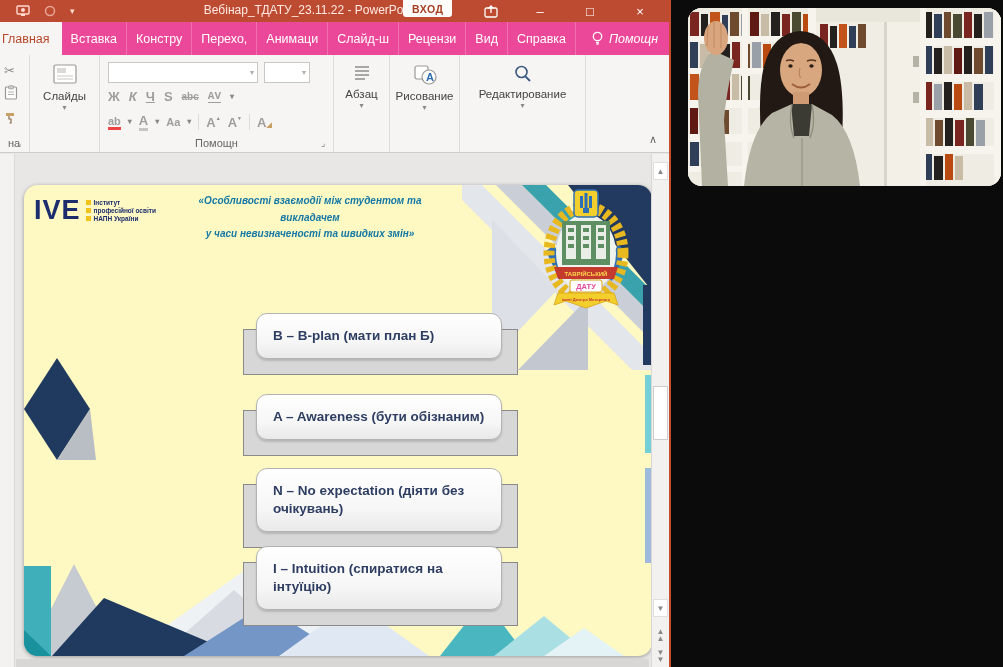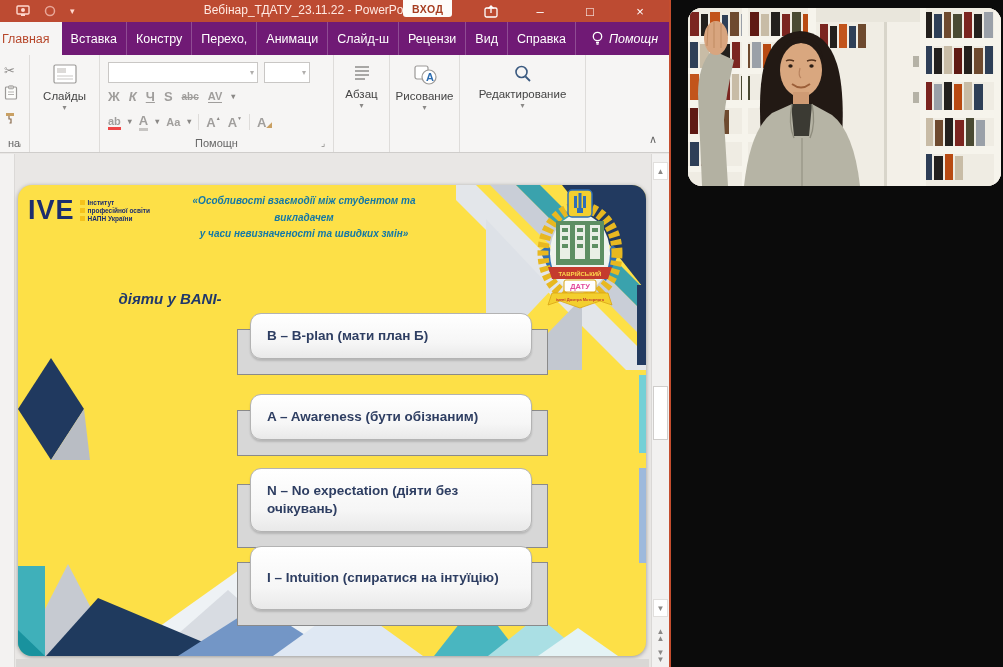--- a/index.html
+++ b/index.html
@@ -9,21 +9,21 @@
   
   .ppt{position:absolute;left:0;top:0;width:671px;height:667px;background:#e9e7e5;border-right:2px solid #c44d2e;}
   .titlebar{position:relative;height:22px;background:#bd4b32;color:#fff;}
   .qat{position:absolute;top:0;height:22px;display:flex;align-items:center;gap:14px;left:16px;}
   .qat svg{display:block;}
   .win-title{position:absolute;left:150px;width:320px;top:0;height:22px;line-height:20px;text-align:center;font-size:12px;color:#ffe9e2;white-space:nowrap;overflow:hidden;}
   .vhod{position:absolute;left:403px;top:0;height:17px;background:#fdfcfa;color:#a63d20;font-size:10.5px;font-weight:bold;border:none;border-radius:0 0 3px 3px;padding:1px 9px;letter-spacing:.5px;}
   .tb-ico{position:absolute;top:0;height:22px;display:flex;align-items:center;justify-content:center;width:26px;color:#fff;font-size:13px;}
   .share-top{left:478px;} .btn-min{left:527px;} .btn-max{left:577px;} .btn-close{left:627px;}
 
-  .tabrow{height:33px;background:#701a75;display:flex;align-items:stretch;color:#fff;font-size:12.5px;}
+  .tabrow{height:33px;background:#ec4899;display:flex;align-items:stretch;color:#fff;font-size:12.5px;}
   .tab{display:flex;align-items:center;padding:0 9px;border-right:1px solid rgba(255,255,255,.22);white-space:nowrap;cursor:default;}
   .tab.active{background:#f6f5f4;color:#b7472a;margin-left:-10px;padding:0 12px;border-right:none;}
   .tab-util{display:flex;align-items:center;gap:5px;padding:0 9px;white-space:nowrap;}
   .tab-util svg{display:block;}
 
   
   .ribbon{position:relative;height:98px;background:#f6f5f4;border-bottom:1px solid #cfcdcb;display:flex;font-size:11.5px;color:#444;}
   .rgroup{position:relative;border-right:1px solid #dedcda;height:100%;}
   .rlabel{position:absolute;bottom:3px;left:0;right:0;text-align:center;font-size:11px;color:#666;}
   .launcher{position:absolute;bottom:4px;right:3px;width:9px;height:9px;color:#8a8886;font-size:9px;line-height:9px;}
@@ -44,37 +44,37 @@
   .thumbs{position:absolute;left:0;top:0;bottom:0;width:15px;background:#f3f2f1;border-right:1px solid #dbd9d7;}
   .bottom-strip{position:absolute;left:16px;right:20px;bottom:0;height:8px;background:#d9d7d5;}
   .scrollbar{position:absolute;right:0;top:0;bottom:0;width:18px;background:#f2f1f0;border-left:1px solid #dad8d6;}
   .sbtn{position:absolute;left:1px;right:1px;height:18px;display:flex;flex-direction:column;align-items:center;justify-content:center;color:#8a8886;font-size:8px;line-height:7px;background:#f2f1f0;}
   .sb-up{top:8px;background:#fff;border:1px solid #e1dfdd;}
   .sb-thumb{position:absolute;left:1px;right:1px;top:232px;height:54px;background:#fff;border:1px solid #cfcdcb;}
   .sb-down{bottom:50px;background:#fff;border:1px solid #e1dfdd;}
   .sb-prev{bottom:23px;} .sb-next{bottom:2px;}
 
   
-  .slide{position:absolute;left:18px;top:31px;width:628px;height:471px;background:#fde047;box-shadow:0 1px 4px rgba(0,0,0,.35);overflow:hidden;border-radius:14px;}
+  .slide{position:absolute;left:24px;top:31px;width:628px;height:471px;background:#fef9c3;box-shadow:0 1px 4px rgba(0,0,0,.35);overflow:hidden;border-radius:14px;}
   .logo{position:absolute;left:10px;top:12px;display:flex;gap:5px;align-items:flex-start;}
   .logo-acr{font-size:27px;font-weight:bold;color:#1c2d6e;line-height:26px;letter-spacing:1px;}
   .logo-lines{display:flex;flex-direction:column;gap:1px;padding-top:2px;}
   .logo-line{display:flex;align-items:center;gap:3px;font-size:6.5px;color:#1c2d6e;font-weight:bold;}
   .ybul{width:5px;height:5px;background:#f5c21b;display:inline-block;}
   .slide-title{position:absolute;left:118px;top:8px;width:336px;text-align:center;font-weight:bold;font-style:italic;font-size:10px;line-height:16.5px;color:#1478a6;}
   .question{position:absolute;left:72px;top:94px;width:160px;text-align:center;font-weight:bold;font-style:italic;font-size:15px;line-height:40px;color:#20386b;}
   .corner-svg{position:absolute;right:0;top:0;}
   .strip{position:absolute;right:0;width:7px;}
   .strip-teal{top:190px;height:78px;background:#74d0d6;}
   .strip-blue{top:283px;height:95px;background:#9db9dc;}
   .left-decor{position:absolute;left:0;top:165px;}
   .bottom-decor{position:absolute;left:0;bottom:0;}
   .emblem{position:absolute;right:20px;top:4px;}
 
-  .bani{position:absolute;left:232px;width:282px;}
+  .bani{position:absolute;left:232px;width:246px;}
   .bani .shadow{position:absolute;left:-13px;right:-16px;top:16px;height:100%;background:#d7d7d7;border:1px solid #8a8a8a;}
   .bani .bx{position:absolute;left:0;right:0;top:0;bottom:0;background:linear-gradient(#ffffff,#f6f6f6 65%,#e9e9e9);border:1.5px solid #b3b3b3;border-radius:11px;box-shadow:0 2px 2px rgba(0,0,0,.15);display:flex;align-items:center;padding:4px 16px;font-weight:bold;font-size:13.5px;color:#2e3e62;line-height:1.35;}
   .b1{top:128px;height:46px;} .b2{top:209px;height:46px;} .b3{top:283px;height:64px;} .b4{top:361px;height:64px;}
 
   
   .cam{position:absolute;left:673px;top:0;right:0;bottom:0;background:#0b0b0b;}
   .video{position:absolute;left:15px;top:8px;width:313px;height:178px;border-radius:14px;overflow:hidden;background:#e7e3d8;}
 </style>
 </head>
 <body>
@@ -181,21 +181,21 @@
           </div>
         <div class="combo" style="left:164px;width:46px;">
             <span>▾</span>
           </div>
         <div class="fbrow" style="top:34px;">
           <span>Ж</span>
           <span style="font-style:italic;">К</span>
           <span class="uln">Ч</span>
           <span>S</span>
           <span class="stk">abc</span>
-          <span class="sm" style="border-bottom:1px solid #a09e9c;">AV</span>
+          <span class="sm" style="border-bottom:1px solid #a09e9c;font-family:Liberation Mono, monospace;">AV</span>
           <span class="caret">▾</span>
         </div>
         <div class="fbrow" style="top:58px;gap:7px;">
           <span class="sm" style="border-bottom:3px solid #ef4444;">ab</span>
           <span class="caret">▾</span>
           <span style="border-bottom:3px solid #c7c5c3;">A</span>
           <span class="caret">▾</span>
           <span class="sm">Aa</span>
           <span class="caret">▾</span>
           <span class="vline"></span>
@@ -337,21 +337,20 @@
             </g>
           <polygon points="14,78 78,78 74,90 18,90" fill="#c43b2e"></polygon>
           <text x="46" y="86.5" font-size="6" font-weight="bold" fill="#ffd84d" text-anchor="middle">ТАВРІЙСЬКИЙ</text>
           <rect x="30" y="91" width="32" height="12" rx="2" fill="#ffffff" stroke="#d9a514"></rect>
           <text x="46" y="100" font-size="7.5" font-weight="bold" fill="#e24a9d" text-anchor="middle">ДАТУ</text>
           <polygon points="18,104 74,104 78,116 66,112 46,119 26,112 14,116" fill="#f3cf2e" stroke="#d9a514" stroke-width="0.8"></polygon>
           <text x="46" y="112" font-size="4" font-weight="bold" fill="#c43b2e" text-anchor="middle">імені Дмитра Моторного</text>
         </svg>
 
         <div class="question">
-          <div>діяти у BANI-</div>
         </div>
 
         <div class="bani b1">
           <div class="shadow"></div>
           <div class="bx">B – B-plan (мати план Б)</div>
         </div>
         <div class="bani b2">
           <div class="shadow"></div>
           <div class="bx">A – Awareness (бути обізнаним)</div>
         </div>

